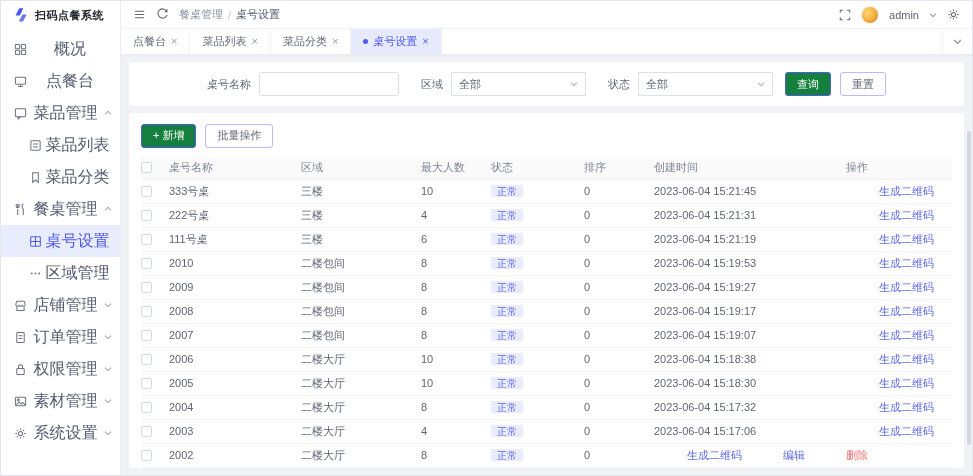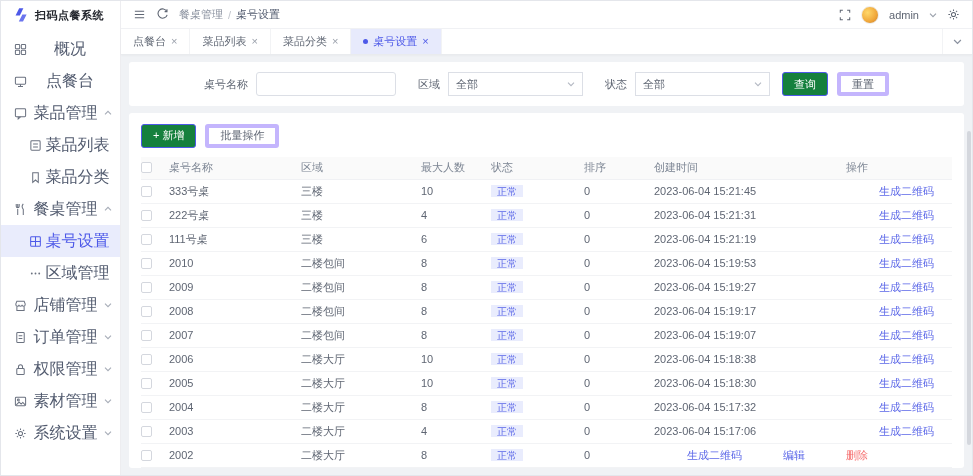--- a/index.html
+++ b/index.html
@@ -46,21 +46,21 @@
   .content { flex:1; padding:7px 8px; overflow:hidden; display:flex; flex-direction:column; }
   .card { background:#fff; border-radius:3px;justify-content:center; }
   .filter-card { padding:10px 12px; display:flex; align-items:center; flex-shrink:0; }
   .f-label { font-size:11px; color:#5f6673; margin-right:8px; white-space:nowrap; }
   .f-input { width:140px; height:24px; border:1px solid #dcdfe6; border-radius:3px; font-size:11px; color:#303133; padding:0 7px; outline:none; background:#fff; font-family:inherit; }
   .f-select { width:135px; height:24px; border:1px solid #dcdfe6; border-radius:0; display:flex; align-items:center; justify-content:space-between; padding:0 7px; font-size:11px; color:#5f6673; cursor:pointer; background:#fff;font-family:Liberation Mono, monospace; }
   .f-select .sel-arrow { color:#b3b8c2; display:flex; }
   .f-gap { width:22px; flex-shrink:0; }
   .btn { height:24px; padding:0 11px; border-radius:3px; font-size:11px; display:inline-flex; align-items:center; justify-content:center; cursor:pointer; font-family:inherit; white-space:nowrap; }
   .btn-primary { background:#15803d; color:#fff; border:1px solid #4d59e8; }
-  .btn-default { background:#fff; color:#5f6673; border:4px solid #c4b5fd; }
+  .btn-default { background:#fff; color:#5f6673; border:1px solid #c4b5fd; }
 
   .table-card { margin-top:7px; flex:1; padding:10px 12px 0 12px; display:flex; flex-direction:column; overflow:hidden; }
   .toolbar { display:flex; gap:9px; margin-bottom:9px; flex-shrink:0; }
 
   .table { width:100%; font-size:11px; }
   .tr { display:flex; align-items:center; height:24px; border-bottom:1px solid #f2f3f5; color:#5f6673; }
   .thead { background:#fafafa; height:23px; color:#7d8694; border-bottom:1px solid #f0f1f4; }
   .td { padding-right:6px; overflow:hidden; white-space:nowrap; }
   .col-check { width:28px; display:flex; align-items:center; }
   .col-name { width:132px; }

